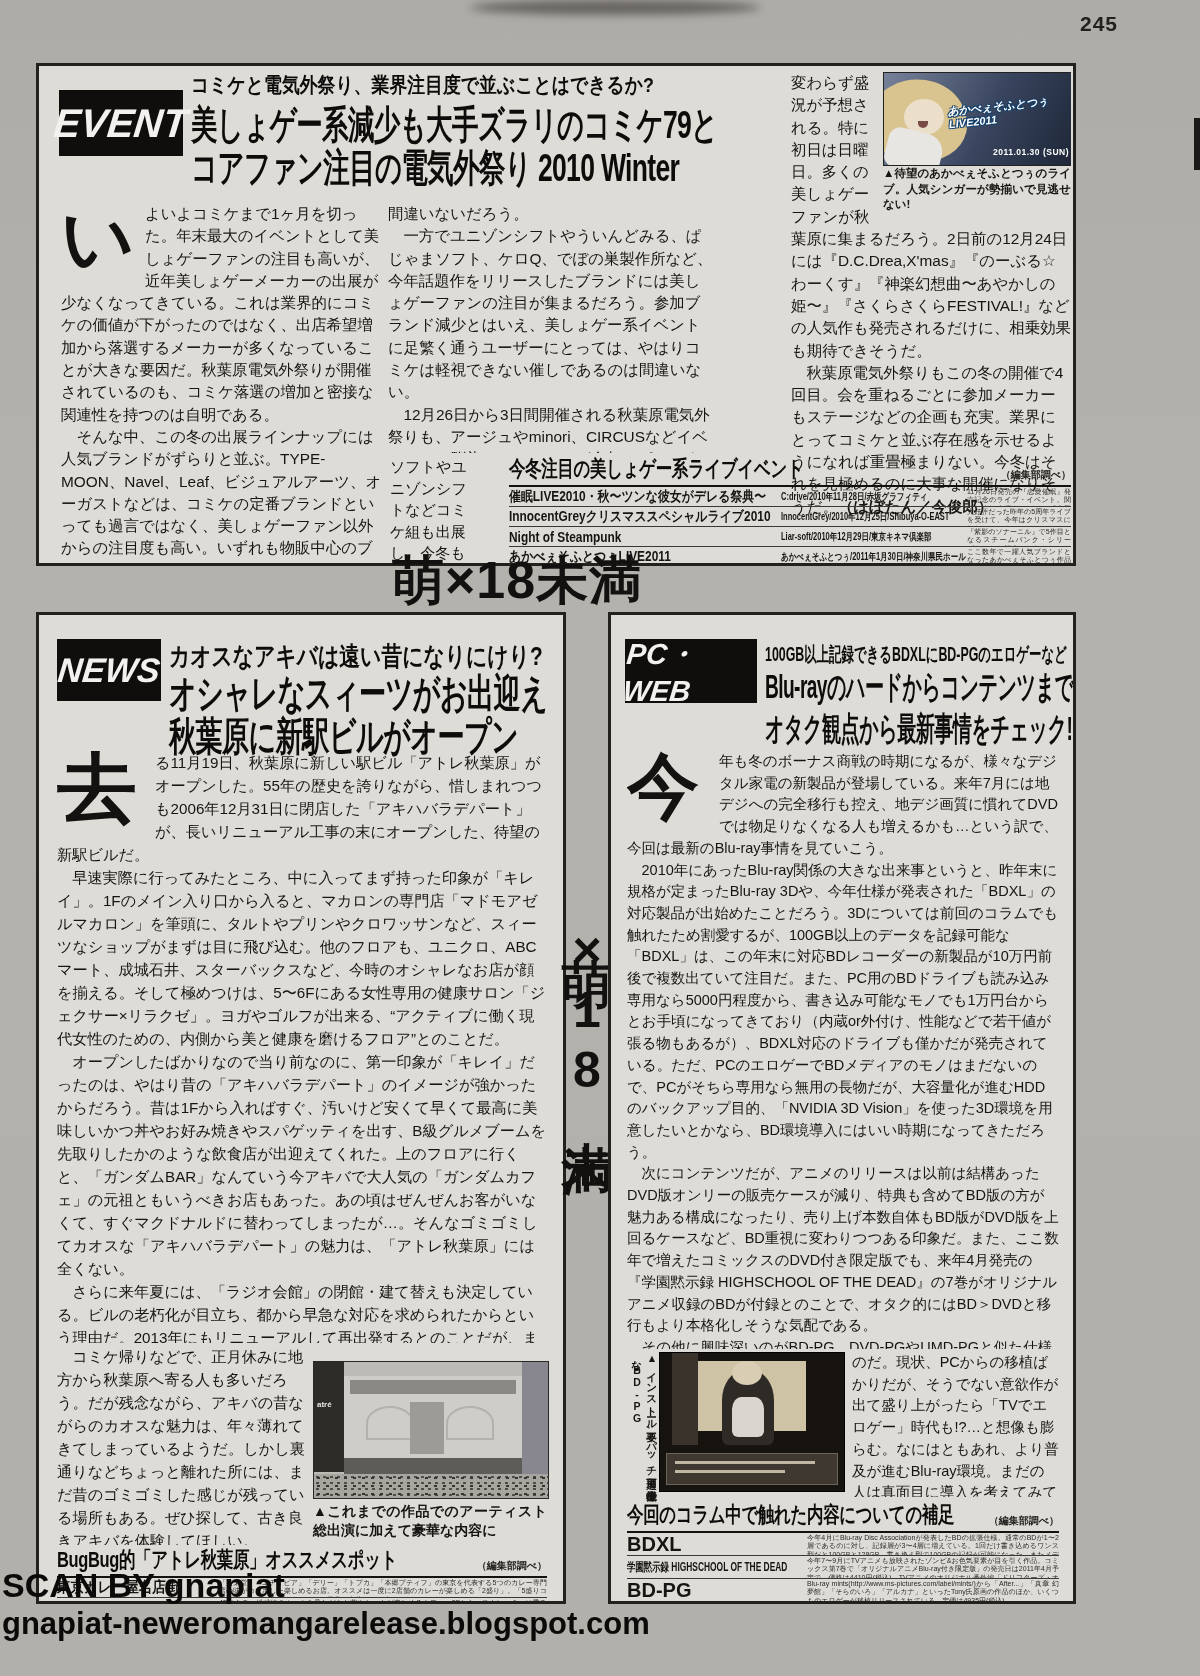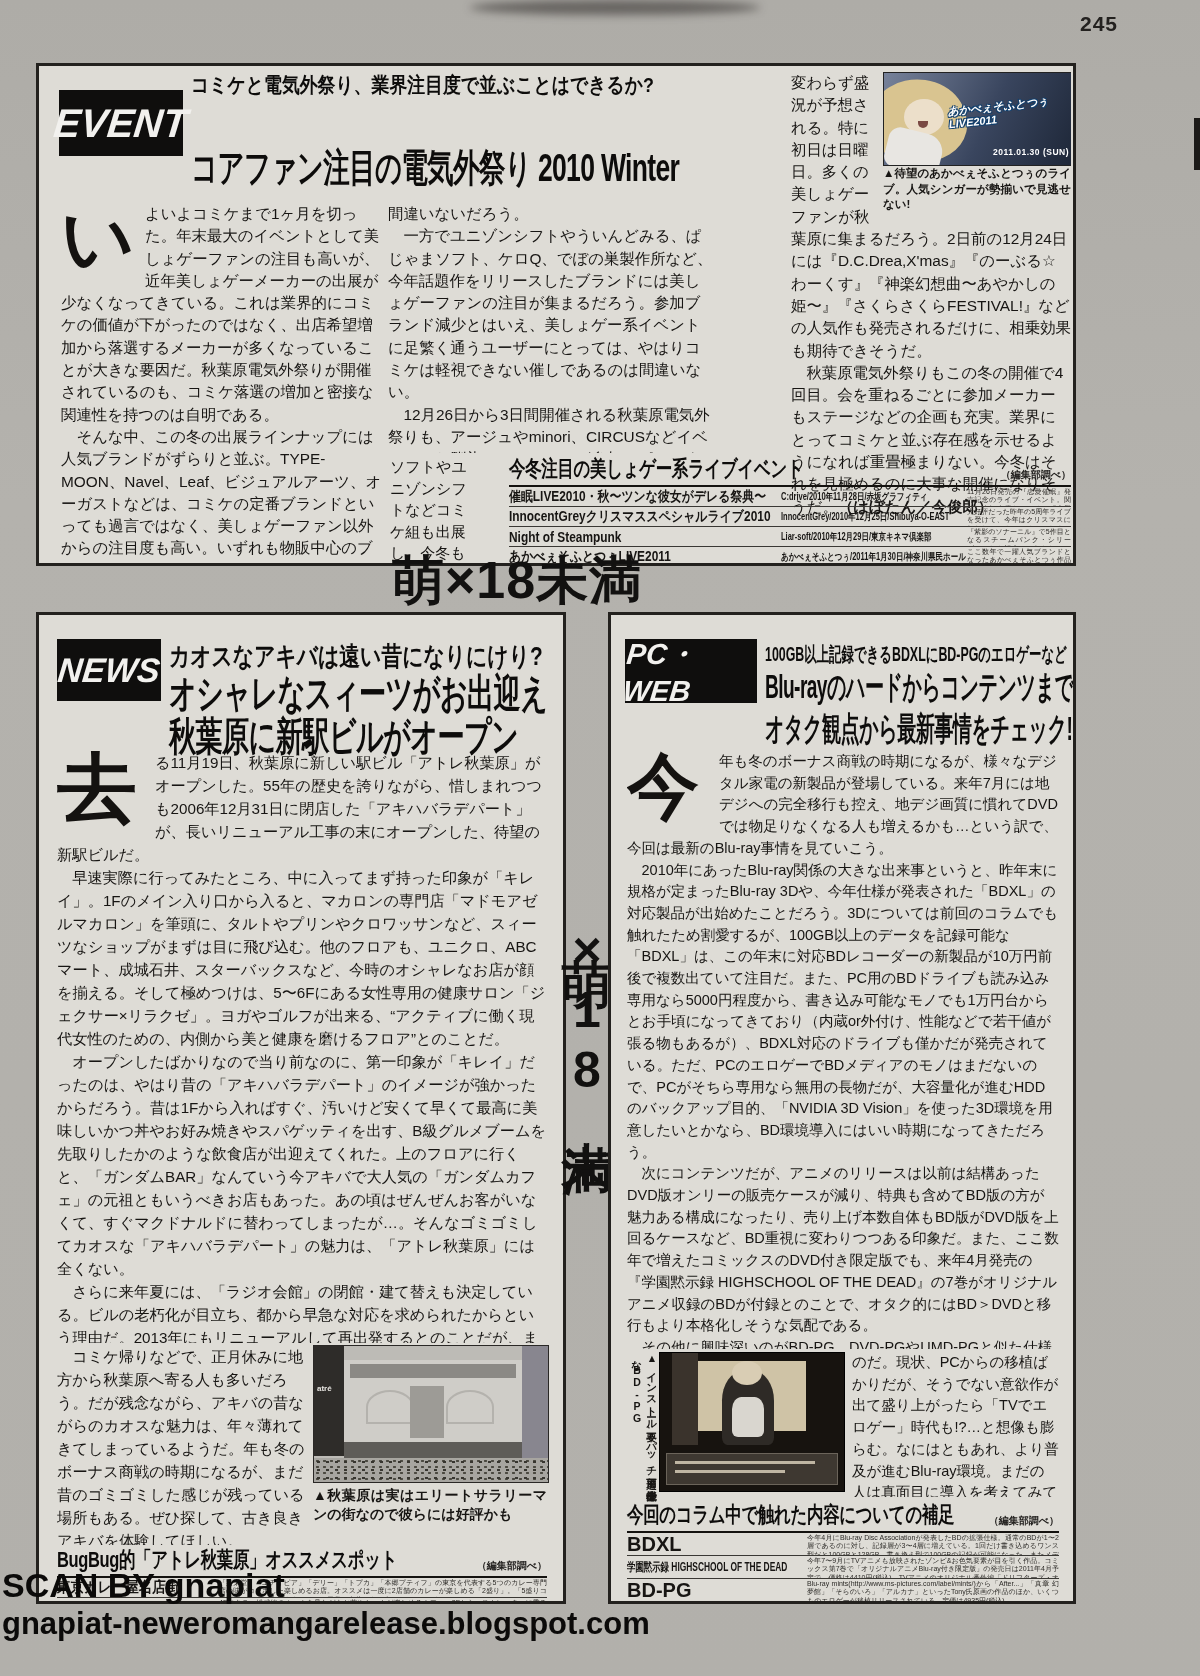--- a/index.html
+++ b/index.html
@@ -81,21 +81,21 @@
   .ptable{left:16px;top:885px;width:432px;}
   .ptable .dt-row{grid-template-columns:180px 1fr;height:22px;}
   .pcell-name{font-size:20px;font-weight:700;white-space:nowrap;overflow:hidden;}
   .pcell-name.name-sm{font-size:12px;}
   .ptable .cell-desc{height:21px;}
 
   
   .news-body1{left:18px;top:136px;width:490px;height:592px;font-size:15.2px;line-height:23px;}
   .news-bottom{position:absolute;left:18px;top:730px;width:490px;height:176px;}
   .news-body2{position:absolute;left:0;top:0;width:252px;height:200px;font-size:15.2px;line-height:23px;overflow:hidden;}
-  .news-figure{position:absolute;right:0;top:0;width:234px;}
+  .news-figure{position:absolute;right:0;top:16px;width:234px;}
   .news-caption{font-size:14px;line-height:19px;font-weight:700;margin-top:3px;}
 
   .news-photo{position:relative;width:234px;height:136px;background:#bdbbb6;overflow:hidden;border:1px solid #2a2826;}
   .np-left{position:absolute;left:0;top:0;width:30px;height:110px;background:#2e2c29;}
   .np-sign{position:absolute;left:3px;top:38px;color:#e8e6e2;font-size:8px;font-weight:700;}
   .np-face{position:absolute;left:30px;top:14px;width:178px;height:96px;background:#cfcdc8;}
   .np-band{position:absolute;left:36px;top:18px;width:166px;height:14px;background:#8b8985;}
   .np-arch1{position:absolute;left:52px;top:44px;width:44px;height:30px;border:2px solid #b4b2ad;border-radius:50% 50% 0 0;}
   .np-arch2{position:absolute;left:132px;top:44px;width:44px;height:30px;border:2px solid #b4b2ad;border-radius:50% 50% 0 0;}
   .np-core{position:absolute;left:96px;top:40px;width:34px;height:52px;background:#9d9b96;}
@@ -130,20 +130,21 @@
 <div class="page">
   <div class="smudge-top"></div>
   <div class="smudge-right"></div>
   <div class="page-num">245</div>
 
   <section class="box event-box">
     <div class="badge badge-event">
         <span>EVENT</span>
       </div>
     <div class="kicker event-kicker"><span class="cx cx85">コミケと電気外祭り、業界注目度で並ぶことはできるか?</span></div>
+    <div class="headline event-h1"><span class="cx cx68">美しょゲー系減少も大手ズラリのコミケ79と</span></div>
     <div class="headline event-h2"><span class="cx cx68">コアファン注目の電気外祭り 2010 Winter</span></div>
 
     <div class="col event-col col1">
       <span class="dropcap dc-event">い</span><span class="body-text">よいよコミケまで1ヶ月を切った。年末最大のイベントとして美しょゲーファンの注目も高いが、近年美しょゲーメーカーの出展が少なくなってきている。これは業界的にコミケの価値が下がったのではなく、出店希望増加から落選するメーカーが多くなっていることが大きな要因だ。秋葉原電気外祭りが開催されているのも、コミケ落選の増加と密接な関連性を持つのは自明である。
 　そんな中、この冬の出展ラインナップには人気ブランドがずらりと並ぶ。TYPE-MOON、Navel、Leaf、ビジュアルアーツ、オーガストなどは、コミケの定番ブランドといっても過言ではなく、美しょゲーファン以外からの注目度も高い。いずれも物販中心のブース展開が予想されるとあって、今回も長蛇の列ができるのは</span>
     </div>
     <div class="col event-col col2">
       <span class="body-text">間違いないだろう。
 　一方でユニゾンシフトやういんどみる、ぱじゃまソフト、ケロQ、でぼの巣製作所など、今年話題作をリリースしたブランドには美しょゲーファンの注目が集まるだろう。参加ブランド減少とはいえ、美しょゲー系イベントに足繁く通うユーザーにとっては、やはりコミケは軽視できない催しであるのは間違いない。
 　12月26日から3日間開催される秋葉原電気外祭りも、アージュやminori、CIRCUSなどイベントでお馴染みのメーカーが参加。ぱじゃま</span>
@@ -207,36 +208,36 @@
 
     <div class="col news-body1">
       <span class="dropcap dc-news">去</span><span class="body-text">る11月19日、秋葉原に新しい駅ビル「アトレ秋葉原」がオープンした。55年の歴史を誇りながら、惜しまれつつも2006年12月31日に閉店した「アキハバラデパート」が、長いリニューアル工事の末にオープンした、待望の新駅ビルだ。
 　早速実際に行ってみたところ、中に入ってまず持った印象が「キレイ」。1Fのメイン入り口から入ると、マカロンの専門店「マドモアゼルマカロン」を筆頭に、タルトやプリンやクロワッサンなど、スィーツなショップがまずは目に飛び込む。他のフロアも、ユニクロ、ABCマート、成城石井、スターバックスなど、今時のオシャレなお店が顔を揃える。そして極めつけは、5〜6Fにある女性専用の健康サロン「ジェクサー×リラクゼ」。ヨガやゴルフが出来る、“アクティブに働く現代女性のための、内側から美と健康を磨けるフロア”とのことだ。
 　オープンしたばかりなので当り前なのに、第一印象が「キレイ」だったのは、やはり昔の「アキハバラデパート」のイメージが強かったからだろう。昔は1Fから入ればすぐ、汚いけど安くて早くて最高に美味しいかつ丼やお好み焼きやスパゲッティを出す、B級グルメブームを先取りしたかのような飲食店が出迎えてくれた。上のフロアに行くと、「ガンダムBAR」なんていう今アキバで大人気の「ガンダムカフェ」の元祖ともいうべきお店もあった。あの頃はぜんぜんお客がいなくて、すぐマクドナルドに替わってしまったが…。そんなゴミゴミしてカオスな「アキハバラデパート」の魅力は、「アトレ秋葉原」には全くない。
 　さらに来年夏には、「ラジオ会館」の閉館・建て替えも決定している。ビルの老朽化が目立ち、都から早急な対応を求められたからという理由だ。2013年にもリニューアルして再出発するとのことだが、またアキバを代表するカオスな場所が一つ減るかと思うと、寂しい限りだ。</span>
     </div>
 
     <div class="news-bottom">
       <div class="news-body2">
-        <span class="body-text">　コミケ帰りなどで、正月休みに地方から秋葉原へ寄る人も多いだろう。だが残念ながら、アキバの昔ながらのカオスな魅力は、年々薄れてきてしまっているようだ。年も冬のボーナス商戦の時期になるが、まだ昔のゴミゴミした感じが残っている場所もある。ぜひ探して、古き良きアキバを体験してほしい。</span>
+        <span class="body-text">　コミケ帰りなどで、正月休みに地方から秋葉原へ寄る人も多いだろう。だが残念ながら、アキバの昔ながらのカオスな魅力は、年々薄れてきてしまっているようだ。しかし裏通りなどちょっと離れた所には、まだ昔のゴミゴミした感じが残っている場所もある。ぜひ探して、古き良きアキバを体験してほしい。</span>
       </div>
       <figure class="news-figure">
         <div class="news-photo">
           <div class="np-right"></div>
           <div class="np-face"></div>
           <div class="np-band"></div>
           <div class="np-arch1"></div>
           <div class="np-arch2"></div>
           <div class="np-core"></div>
           <div class="np-entrance"></div>
           <div class="np-left"></div>
           <div class="np-sign">atré</div>
           <div class="np-crowd"></div>
         </div>
-        <figcaption class="caption news-caption">▲秋葉原は実はエリートサラリーマンの街なので彼らには好評かも</figcaption>
+        <figcaption class="caption news-caption">▲これまでの作品でのアーティスト総出演に加えて豪華な内容に</figcaption>
       </figure>
     </div>
 
     <div class="dtable ntable">
       <div class="dt-head">
         <span class="dt-title cx cx75">BugBug的「アトレ秋葉原」オススメスポット</span>
         <span class="dt-note">（編集部調べ）</span>
       </div>
       <div class="dt-row">
         <span class="ncell-name"><span class="cx cx90">東京カレー屋名店街</span></span>

